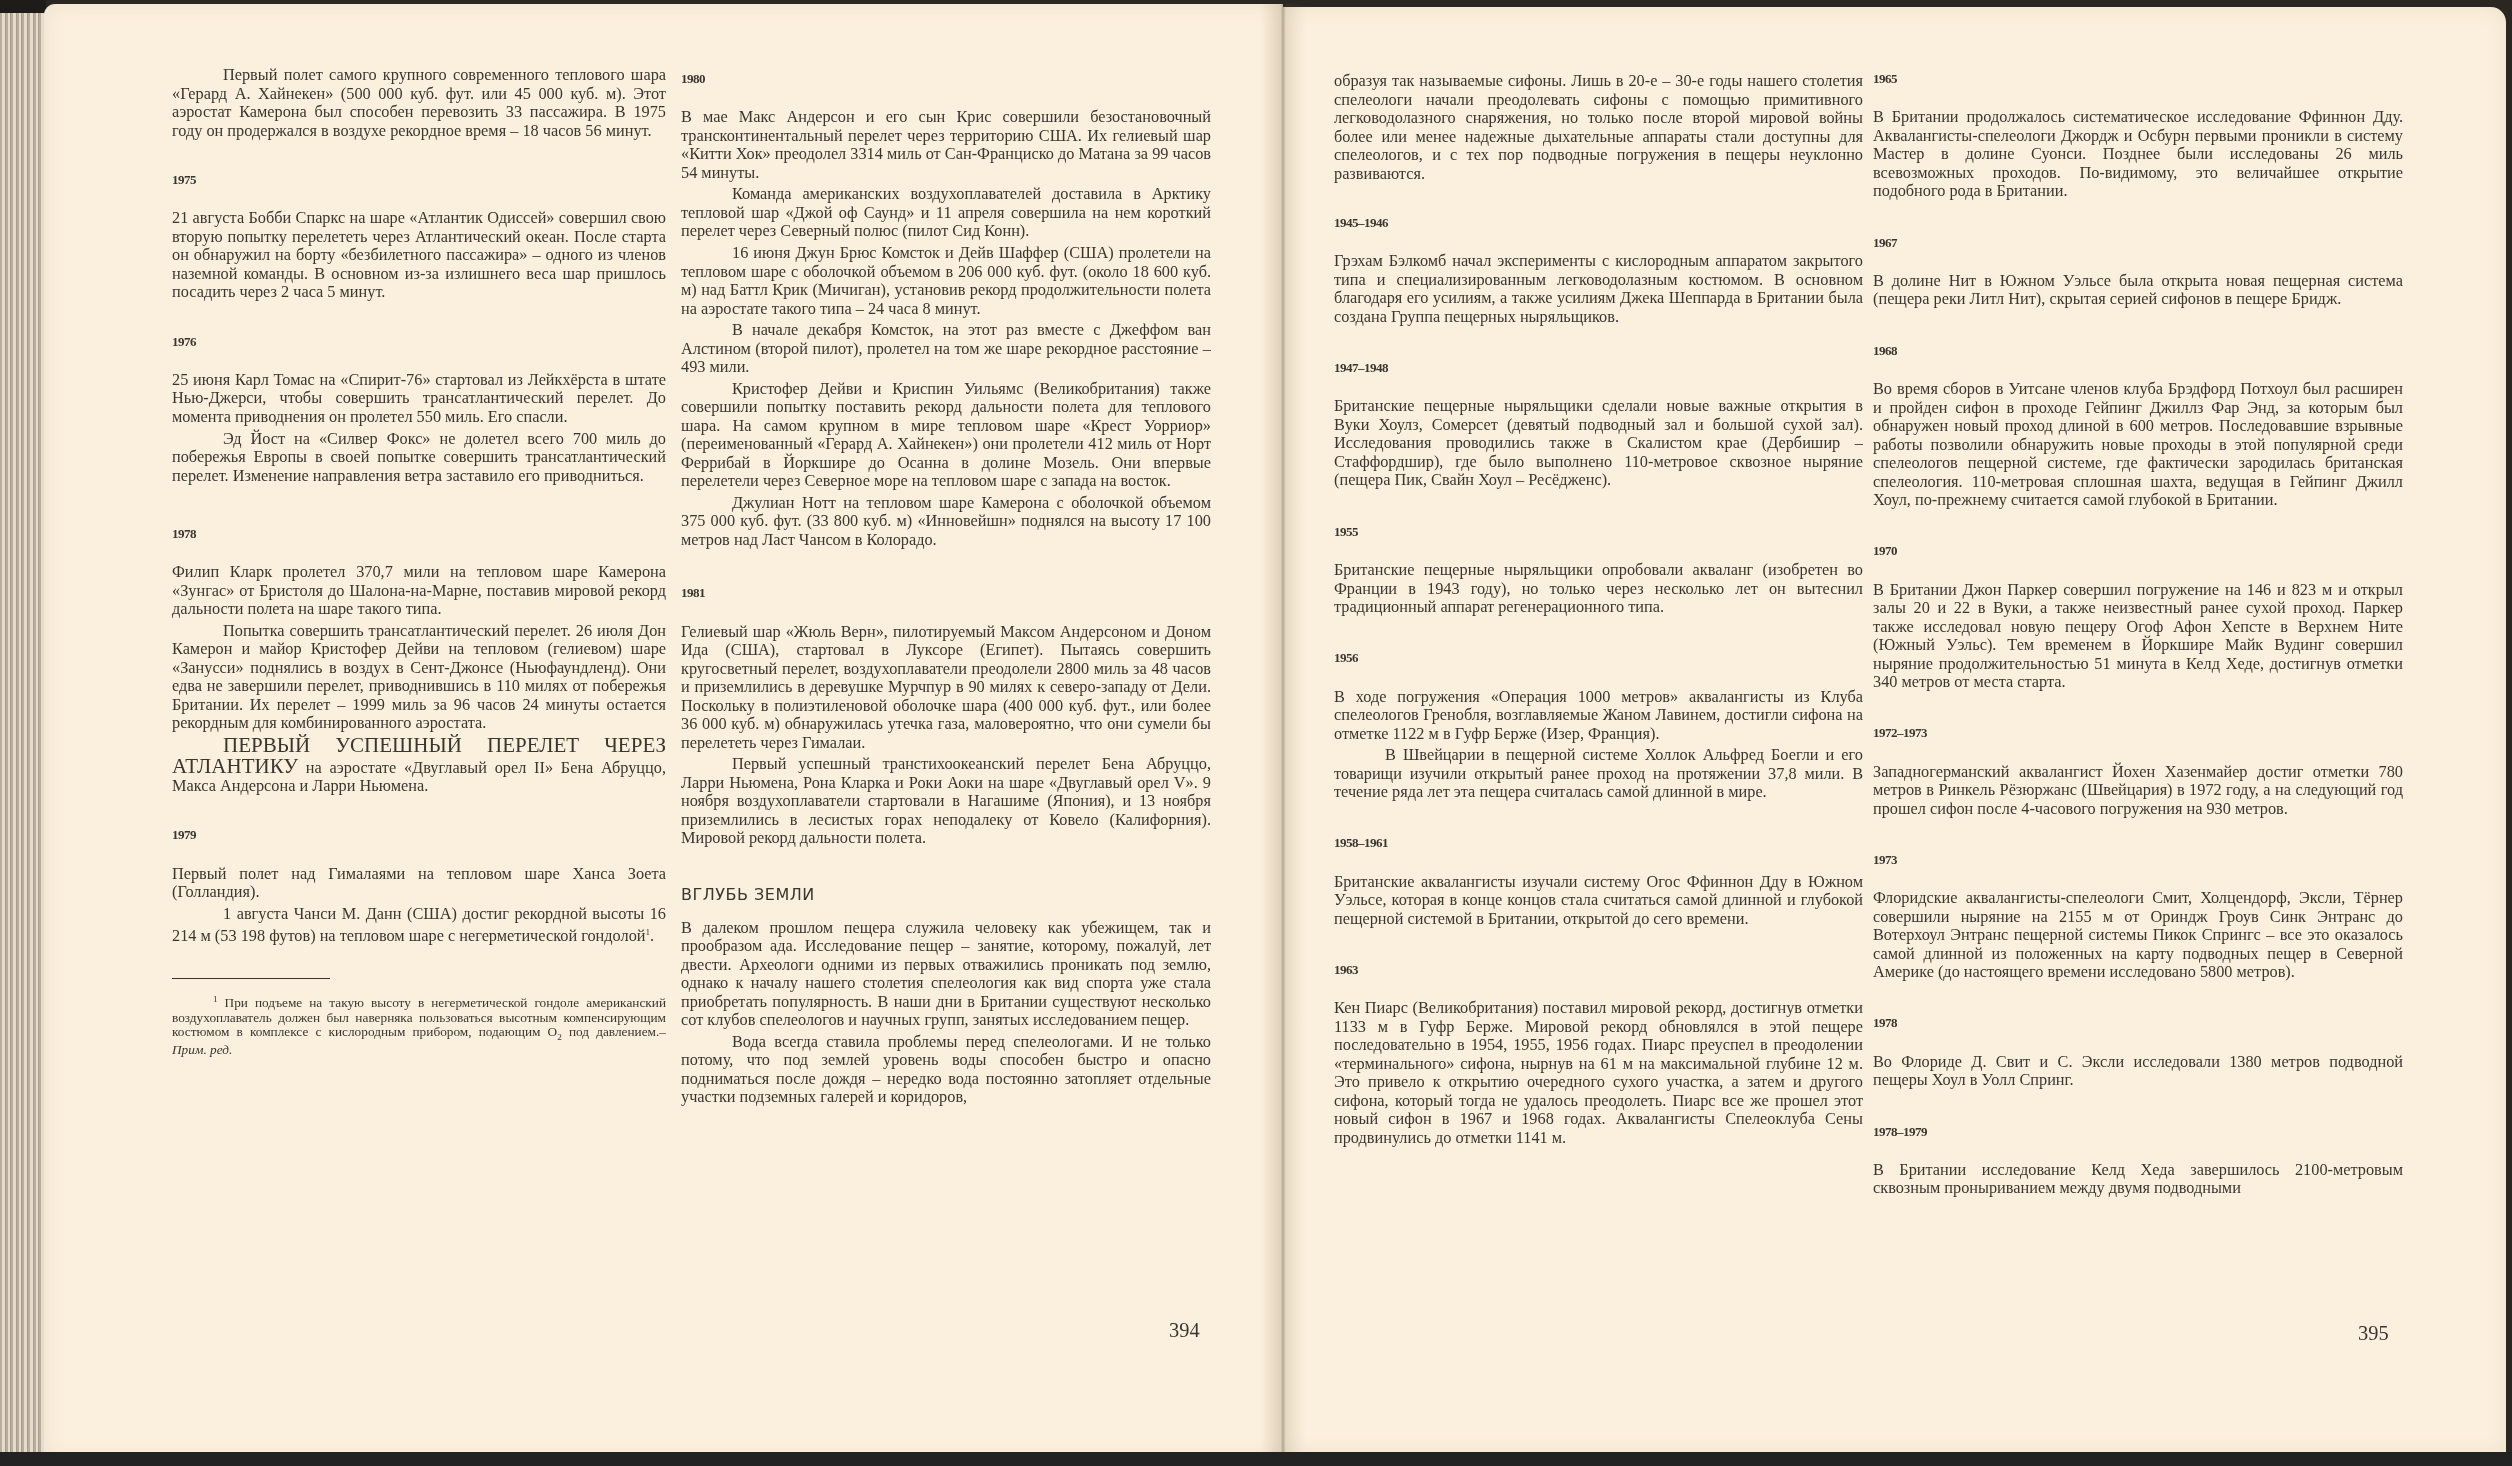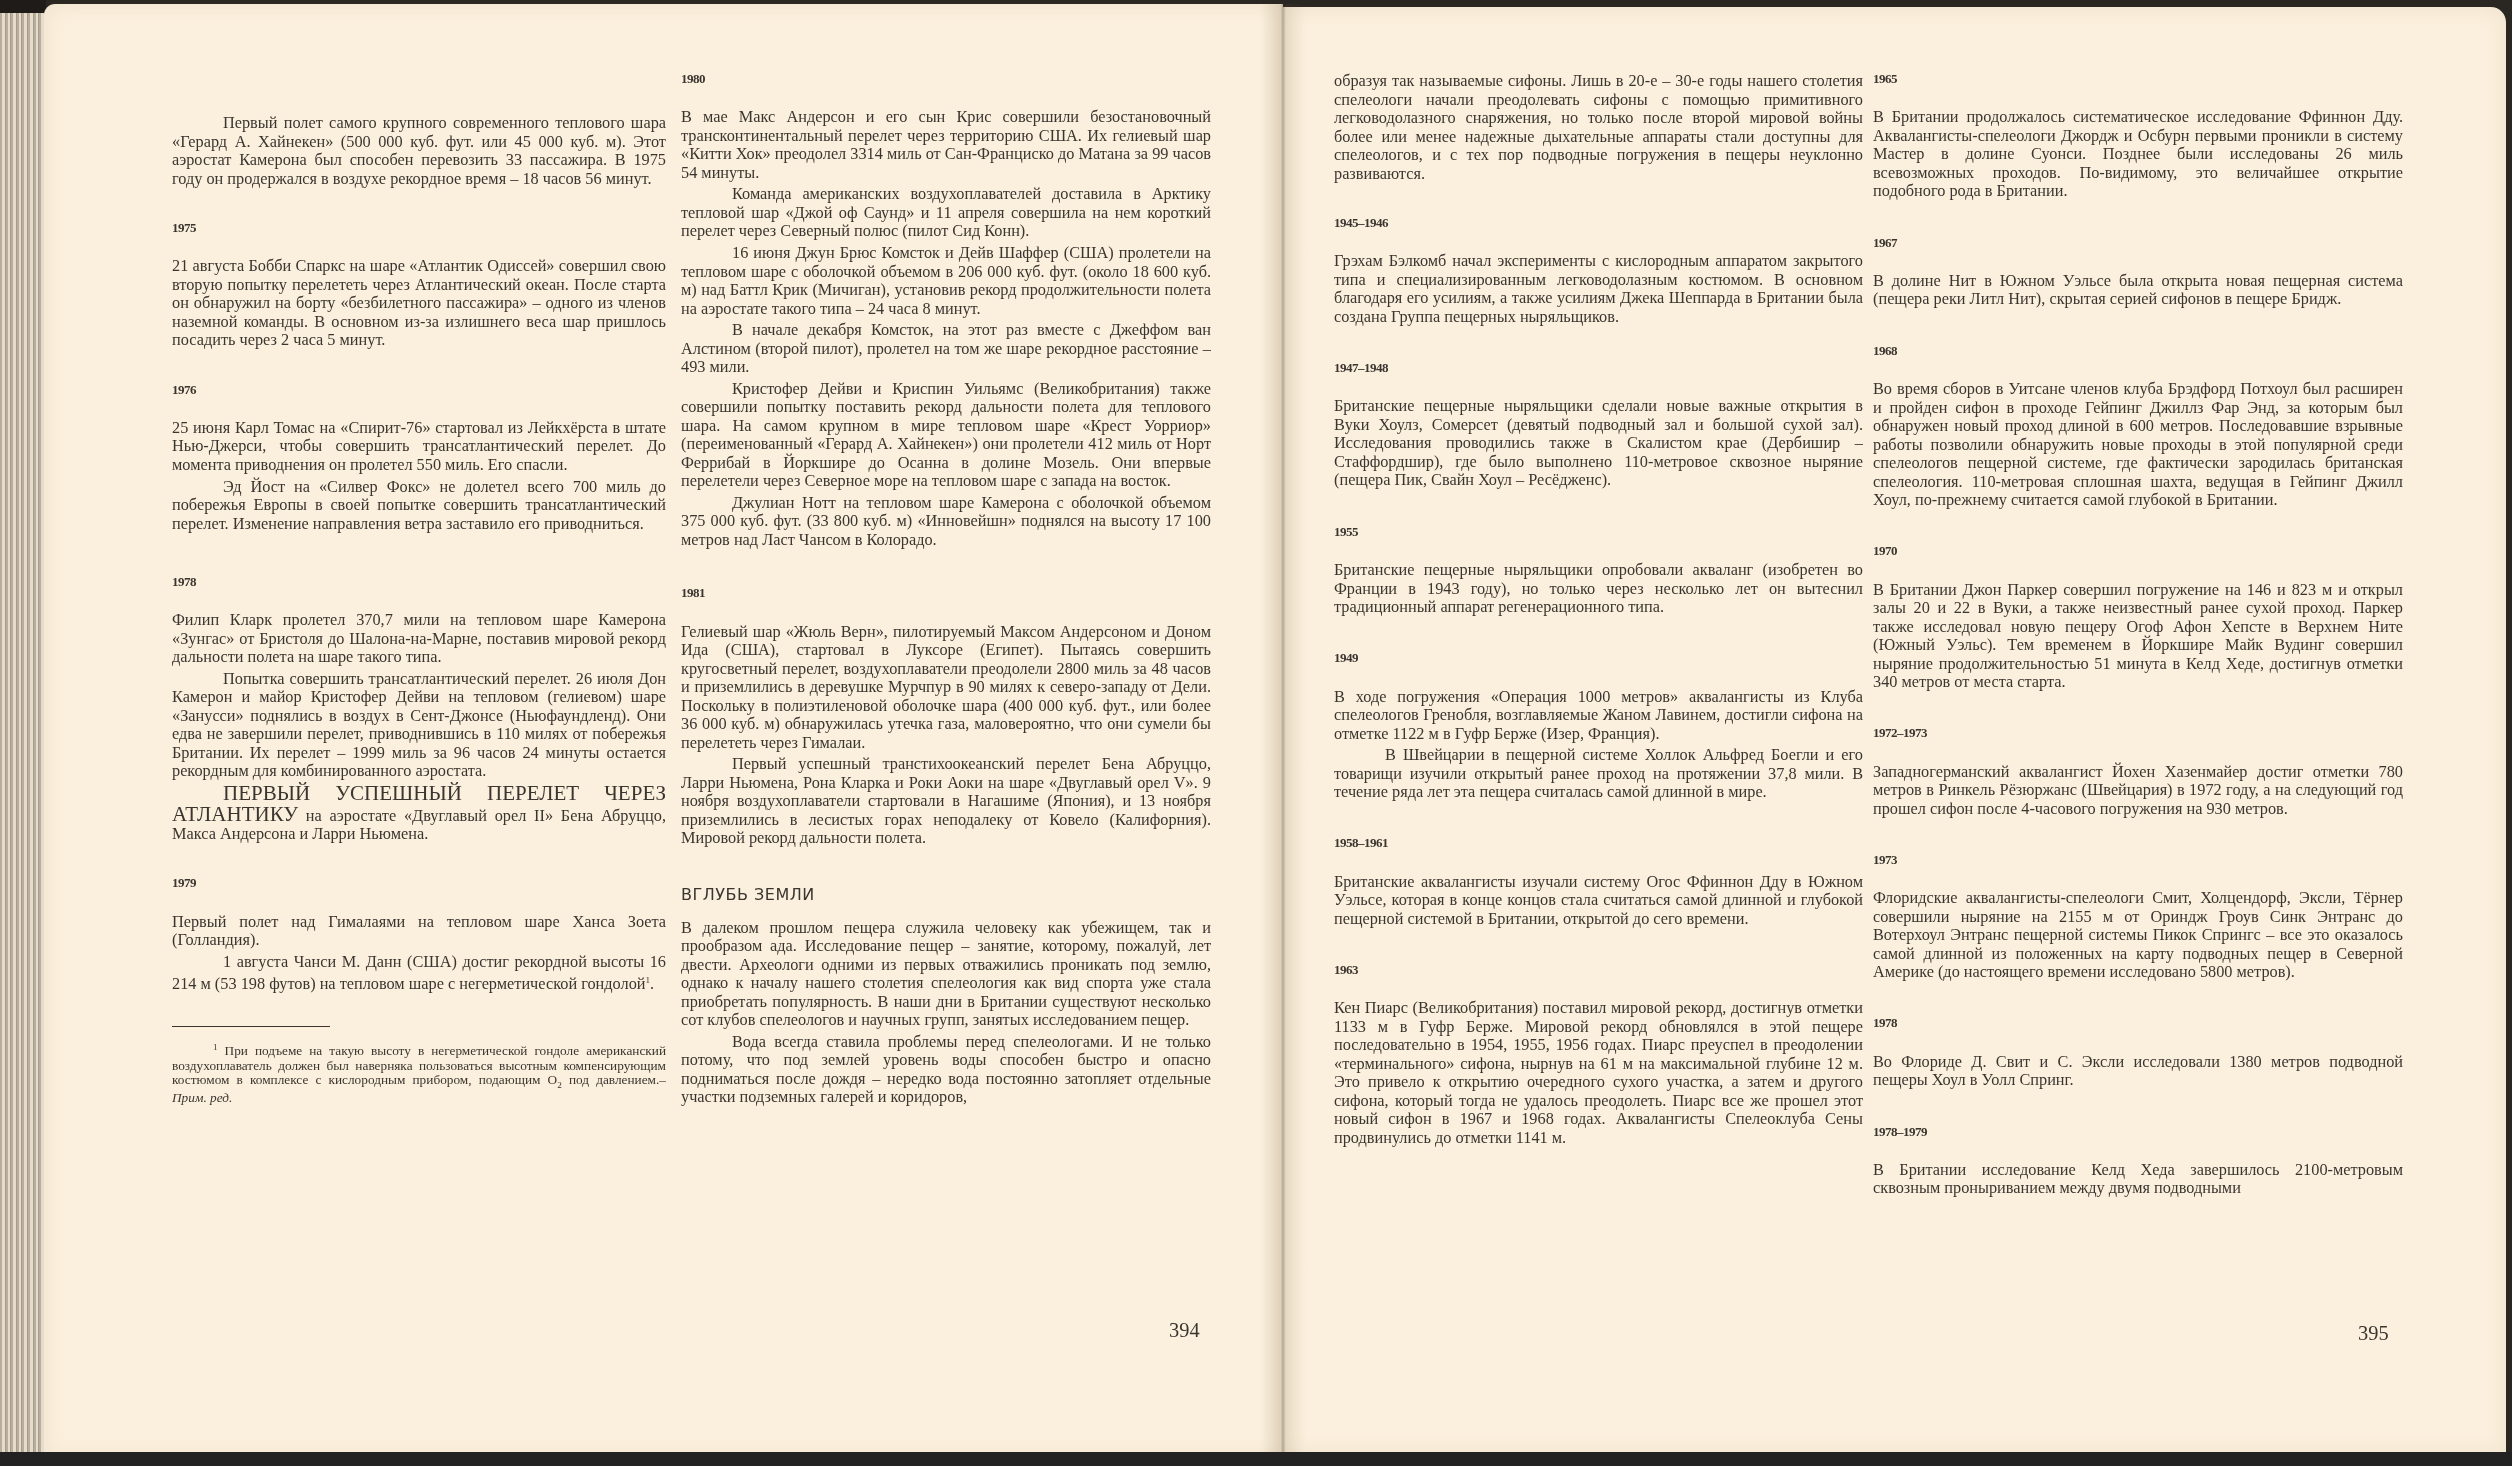--- a/index.html
+++ b/index.html
@@ -21,21 +21,21 @@
   }
   .page-left { left: 44px; width: 1239px; border-top-left-radius: 11.2px; }
   .page-right { left: 1283px; width: 1223px; top: 7.1px; height: 1447px; border-top-right-radius: 15.3px; }
   .gutter-shadow {
     position: absolute; left: 1260px; top: 4.1px; width: 46px; height: 1454px;
     background: linear-gradient(90deg, rgba(0,0,0,0) 0%, rgba(120,95,60,0.18) 45%, rgba(60,45,30,0.35) 50%, rgba(120,95,60,0.12) 56%, rgba(0,0,0,0) 100%);
   }
   .bottom-band { position: absolute; left: 0; bottom: 0; width: 2512px; height: 15.3px; background: #222; }
 
   .col { position: absolute; top: 0; }
-  .col-1 { left: 172px; top: 66px; width: 494px; margin-top: 48px; }
+  .col-1 { left: 172px; top: 66px; width: 494px; }
   .col-2 { left: 681px; top: 71px; width: 530px; }
   .col-3 { left: 1334px; top: 72px; width: 529px; }
   .col-4 { left: 1873px; top: 71px; width: 530px; }
 
   .year { font-weight: bold; font-size: 13px; margin: 0 0 21.4px 0; letter-spacing: -0.5px; }
   .entry { margin-bottom: 22.5px; }
   p { margin: 0; font-size: 16.3px; line-height: 18.5px; text-align: justify; }
   p.indent { text-indent: 51px; }
   p + p { margin-top: 3.1px; }
   .caps-lead { font-size: 21px; text-transform: none; }
@@ -140,21 +140,21 @@
       <div class="year">1947–1948</div>
       <p>Британские пещерные ныряльщики сделали новые важные открытия в Вуки Хоулз, Сомерсет (девятый подводный зал и большой сухой зал). Исследования проводились также в Скалистом крае (Дербишир – Стаффордшир), где было выполнено 110-метровое сквозное ныряние (пещера Пик, Свайн Хоул – Ресёдженс).</p>
     </div>
     <div style="height:11.2px"></div>
     <div class="entry">
       <div class="year">1955</div>
       <p>Британские пещерные ныряльщики опробовали акваланг (изобретен во Франции в 1943 году), но только через несколько лет он вытеснил традиционный аппарат регенерационного типа.</p>
     </div>
     <div style="height:11.2px"></div>
     <div class="entry">
-      <div class="year">1949</div>
+      <div class="year">1956</div>
       <p>В ходе погружения «Операция 1000 метров» аквалангисты из Клуба спелеологов Гренобля, возглавляемые Жаном Лавинем, достигли сифона на отметке 1122 м в Гуфр Берже (Изер, Франция).</p>
       <p class="indent">В Швейцарии в пещерной системе Холлок Альфред Боегли и его товарищи изучили открытый ранее проход на протяжении 37,8 мили. В течение ряда лет эта пещера считалась самой длинной в мире.</p>
     </div>
     <div style="height:11.2px"></div>
     <div class="entry">
       <div class="year">1958–1961</div>
       <p>Британские аквалангисты изучали систему Огос Ффиннон Дду в Южном Уэльсе, которая в конце концов стала считаться самой длинной и глубокой пещерной системой в Британии, открытой до сего времени.</p>
     </div>
     <div style="height:11.2px"></div>
     <div class="entry">

